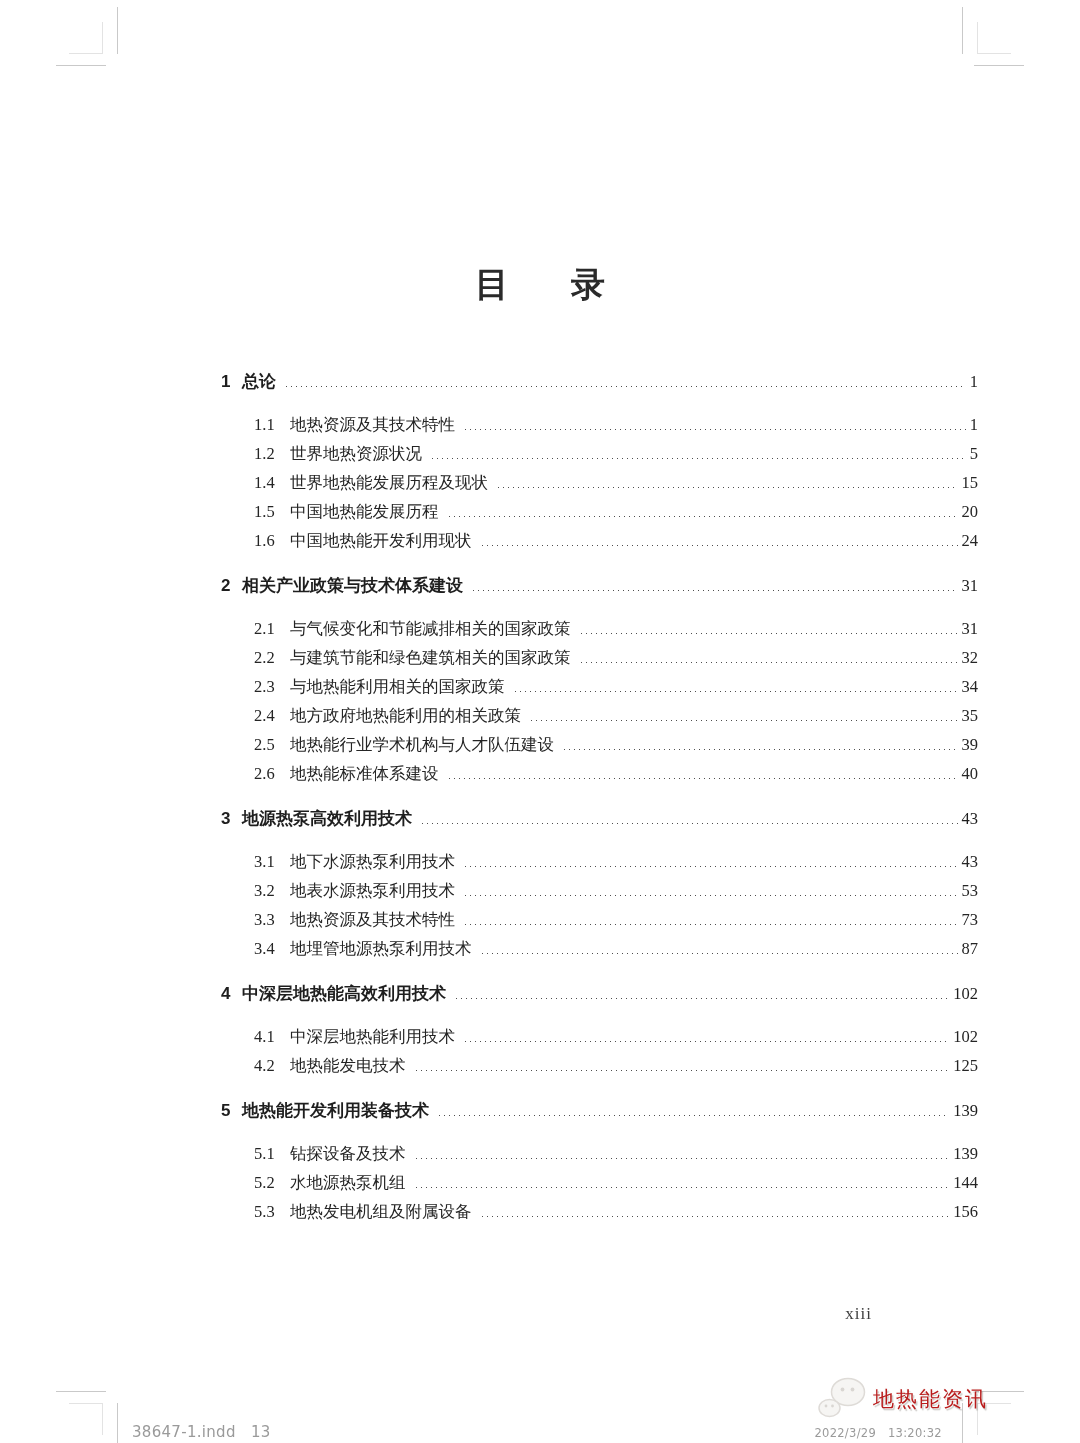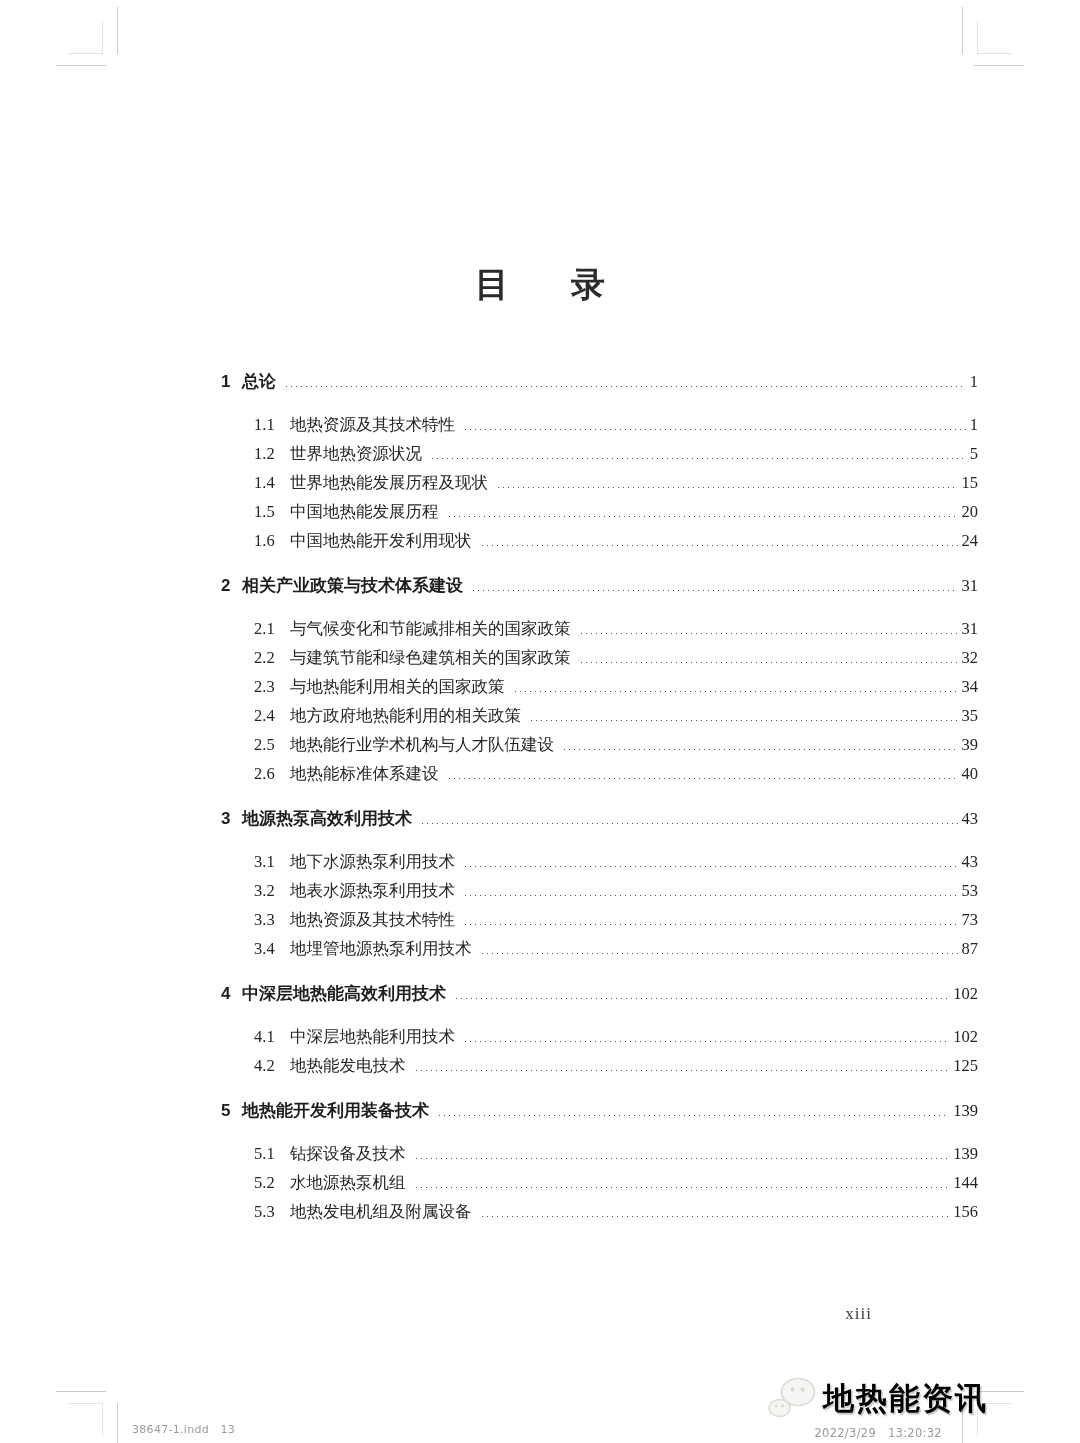--- a/index.html
+++ b/index.html
@@ -51,33 +51,33 @@
   .toc-row .leader {
     flex:1 1 auto; align-self:flex-end; height:3px; margin:0 4px 4px 8px;
     background-image:radial-gradient(circle, #4e4e4e 1px, rgba(0,0,0,0) 1px);
     background-size:5px 3px; background-repeat:repeat-x; background-position:left bottom;
   }
   .toc-row .pg { flex:0 0 auto; font-family:"Liberation Serif","DejaVu Serif",serif; font-weight:400; font-size:16.5px; }
 
   
   .folio { position:absolute; top:1297px; right:152px; font-size:17px; color:#3d3d3d; letter-spacing:1px; }
   .print-file {
-    position:absolute; left:76px; top:1416px; font-size:11px; color:#9a9a9a;
+    position:absolute; left:76px; top:1416px; font-size:15px; color:#9a9a9a;
     font-family:"DejaVu Sans","Liberation Sans",sans-serif; white-space:pre; letter-spacing:0.3px;
   }
   .print-time {
     position:absolute; right:82px; top:1419px; font-size:11.5px; color:#9a9a9a;
     font-family:"DejaVu Sans","Liberation Sans",sans-serif; white-space:pre; letter-spacing:0.3px;text-align:right;
   }
 
   
   .watermark { position:absolute; top:1370px; right:36px; display:flex; align-items:center; gap:6px; }
   .wm-text {
-    font-family:"Liberation Sans","DejaVu Sans",sans-serif; font-weight:700;
-    font-size:31px; letter-spacing:2px; color:#000000;
+    font-family:"Liberation Sans","DejaVu Sans",sans-serif; font-weight:400;
+    font-size:21px; letter-spacing:2px; color:#b91c1c;
     text-shadow:-1px -1px 0 #fbfbfa, 1.5px 1.5px 1px rgba(125,120,113,0.40);
   }
 </style>
 </head>
 <body>
 
 <div class="page">
 
   <div class="cm outer-v tl"></div>
   <div class="cm outer-h tl"></div>

